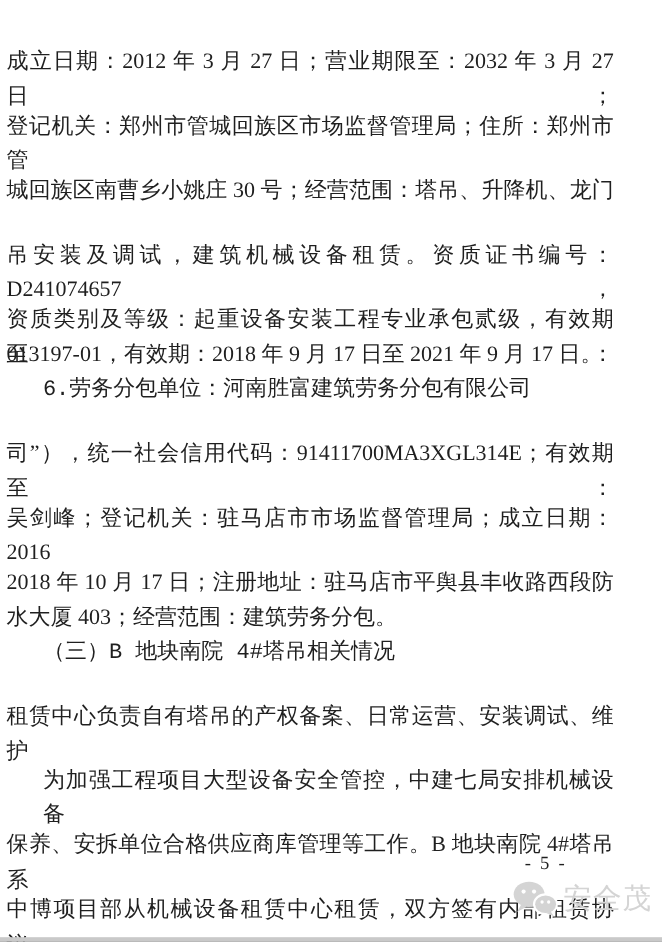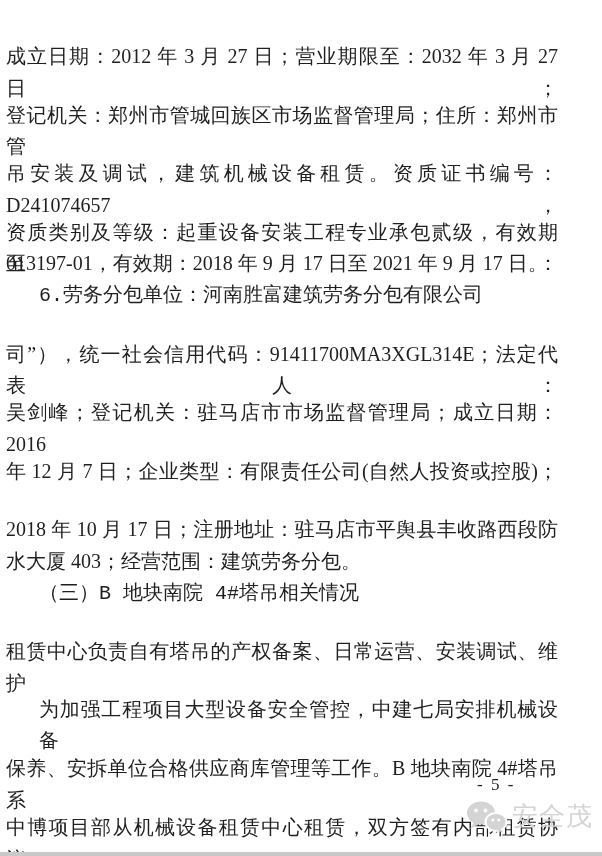--- a/index.html
+++ b/index.html
@@ -68,36 +68,36 @@
 <body>
 
 <div class="page">
 
   <div class="text-block">
 
       <div class="line justify">成立日期：2012 年 3 月 27 日；营业期限至：2032 年 3 月 27 日；</div>
 
       <div class="line justify">登记机关：郑州市管城回族区市场监督管理局；住所：郑州市管</div>
 
+      <div class="line justify">城回族区南曹乡小姚庄 30 号；经营范围：塔吊、升降机、龙门</div>
 
       <div class="line justify">吊安装及调试，建筑机械设备租赁。资质证书编号：D241074657，</div>
 
       <div class="line justify">资质类别及等级：起重设备安装工程专业承包贰级，有效期至：</div>
 
 
       <div class="line">013197-01，有效期：2018 年 9 月 17 日至 2021 年 9 月 17 日。</div>
 
       <div class="line indent">6.劳务分包单位：河南胜富建筑劳务分包有限公司</div>
 
 
-      <div class="line justify">司”），统一社会信用代码：91411700MA3XGL314E；法定代表人：</div>
+      <div class="line justify">司”），统一社会信用代码：91411700MA3XGL314E；有效期至：</div>
 
       <div class="line justify">吴剑峰；登记机关：驻马店市市场监督管理局；成立日期：2016</div>
 
-      <div class="line justify">年 12 月 7 日；企业类型：有限责任公司(自然人投资或控股)；</div>
 
 
       <div class="line justify">2018 年 10 月 17 日；注册地址：驻马店市平舆县丰收路西段防</div>
 
       <div class="line">水大厦 403；经营范围：建筑劳务分包。</div>
 
       <div class="line indent">（三）B 地块南院 4#塔吊相关情况</div>
 
       <div class="line justify">租赁中心负责自有塔吊的产权备案、日常运营、安装调试、维护</div>
 

